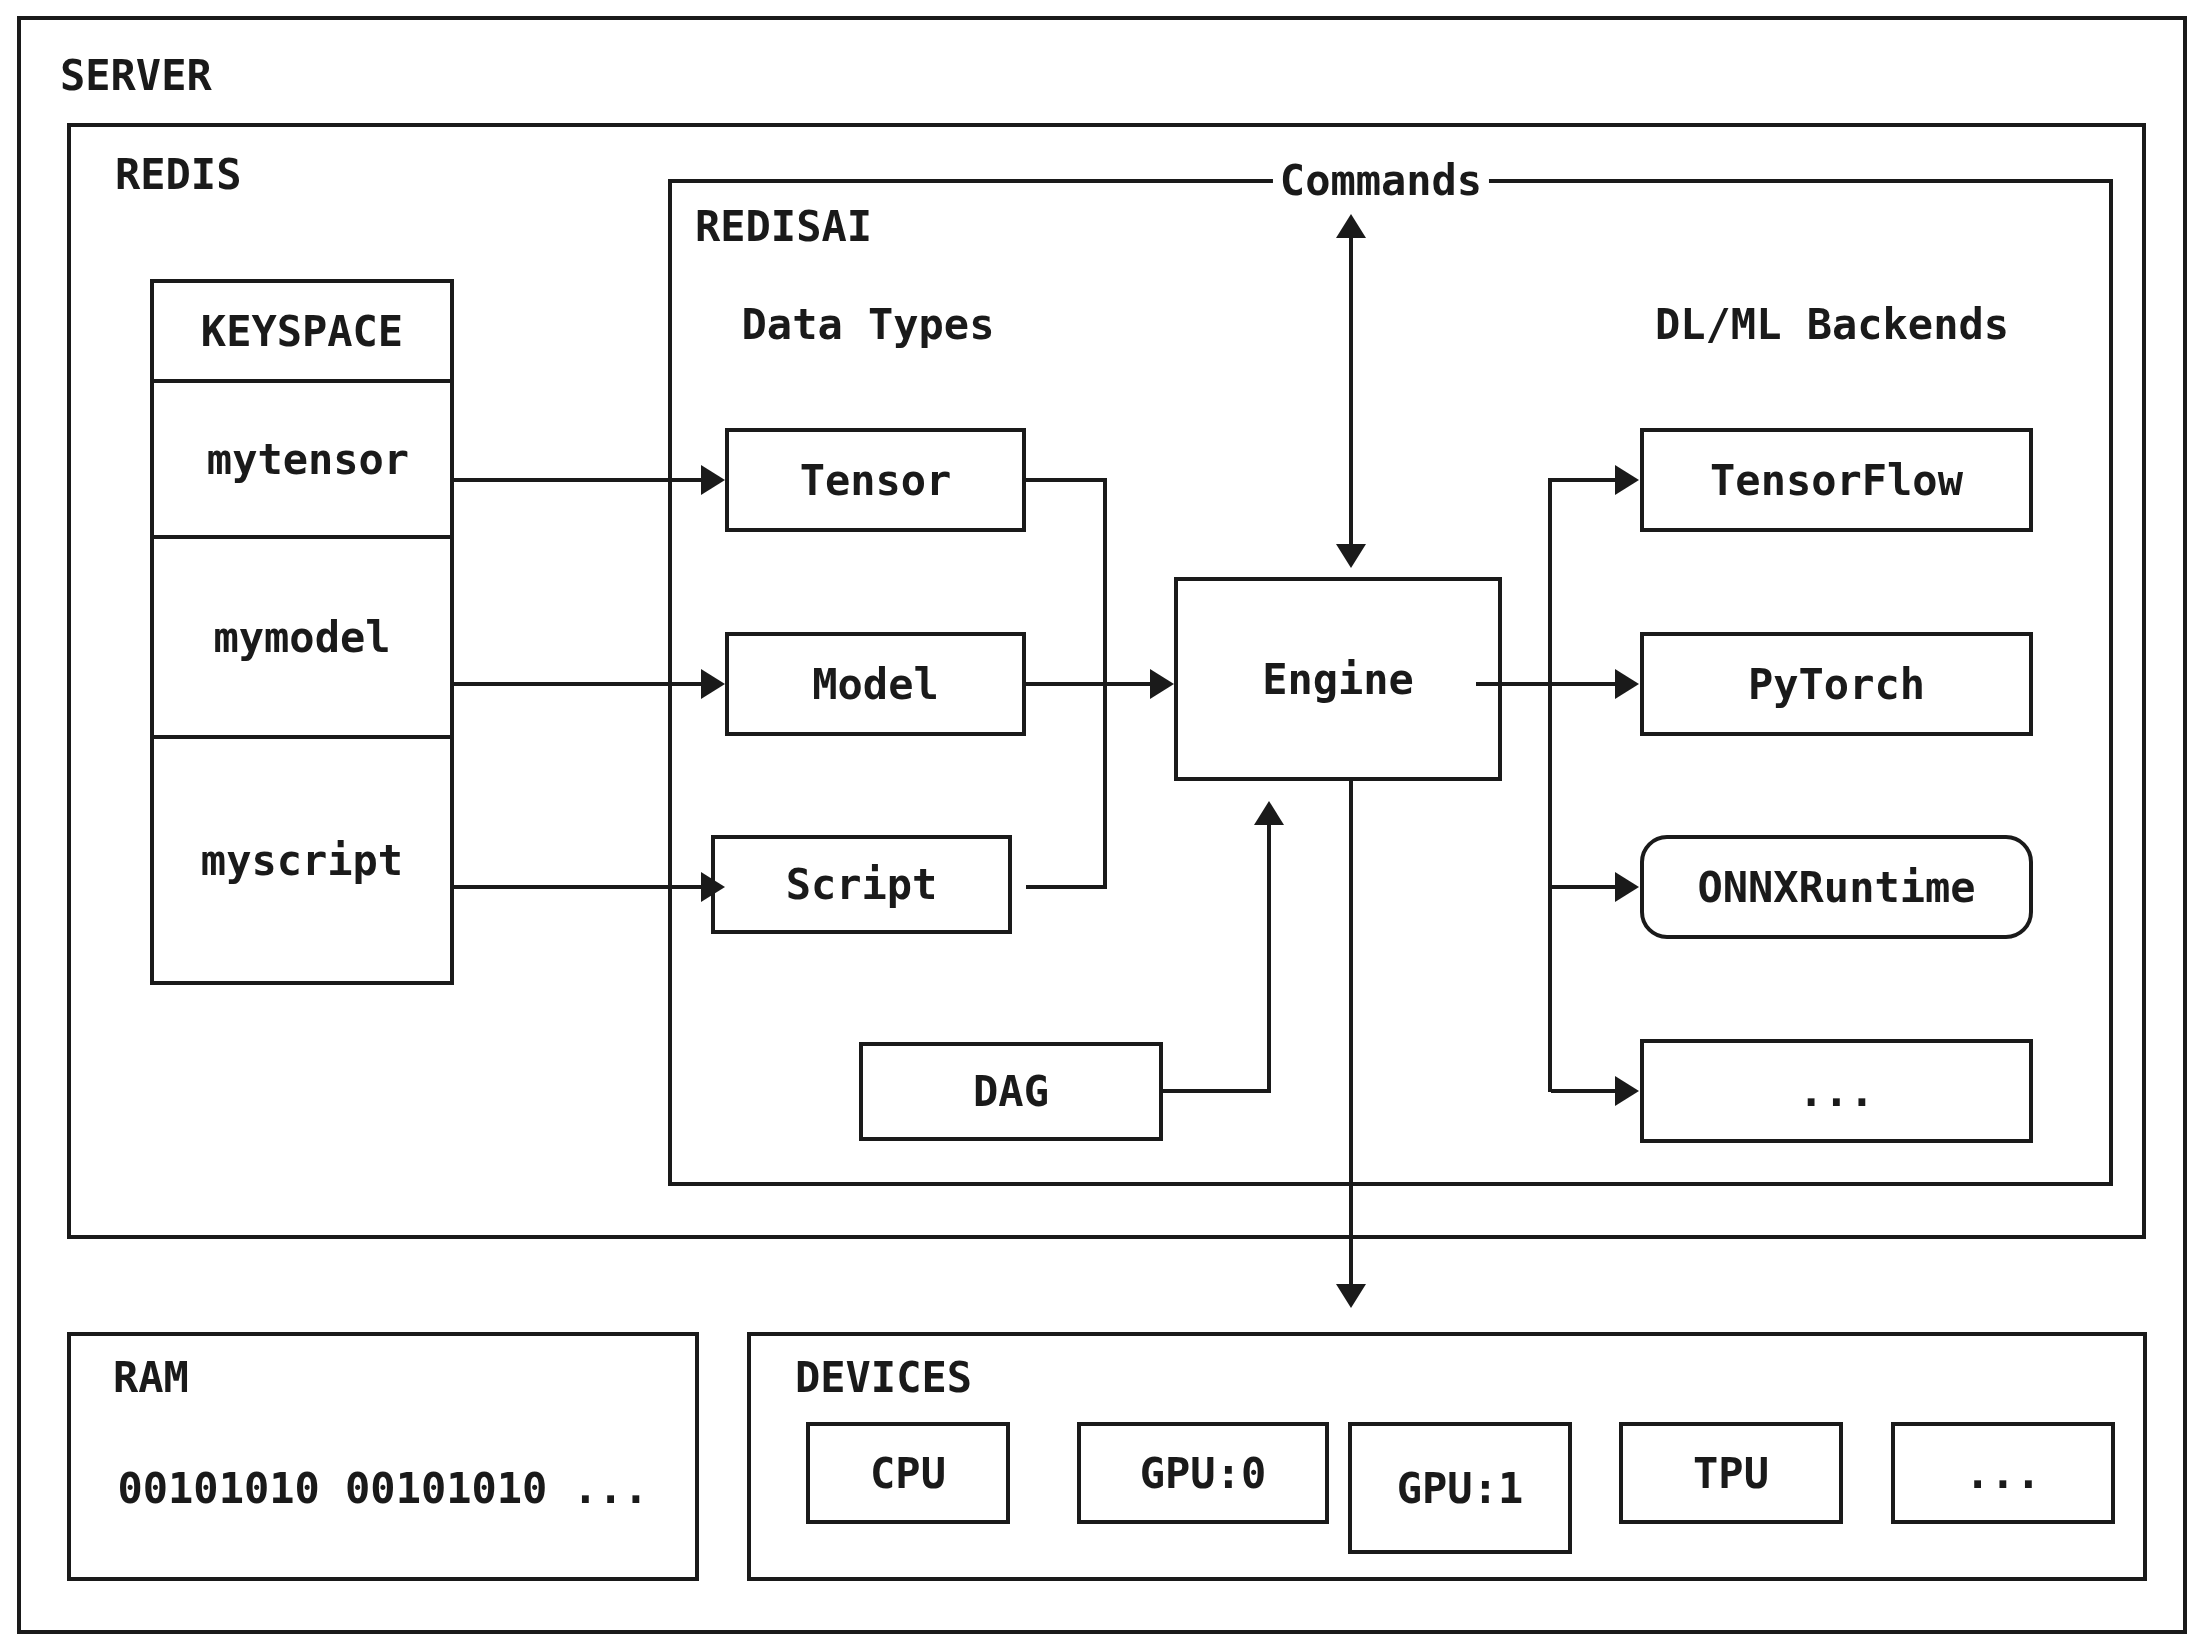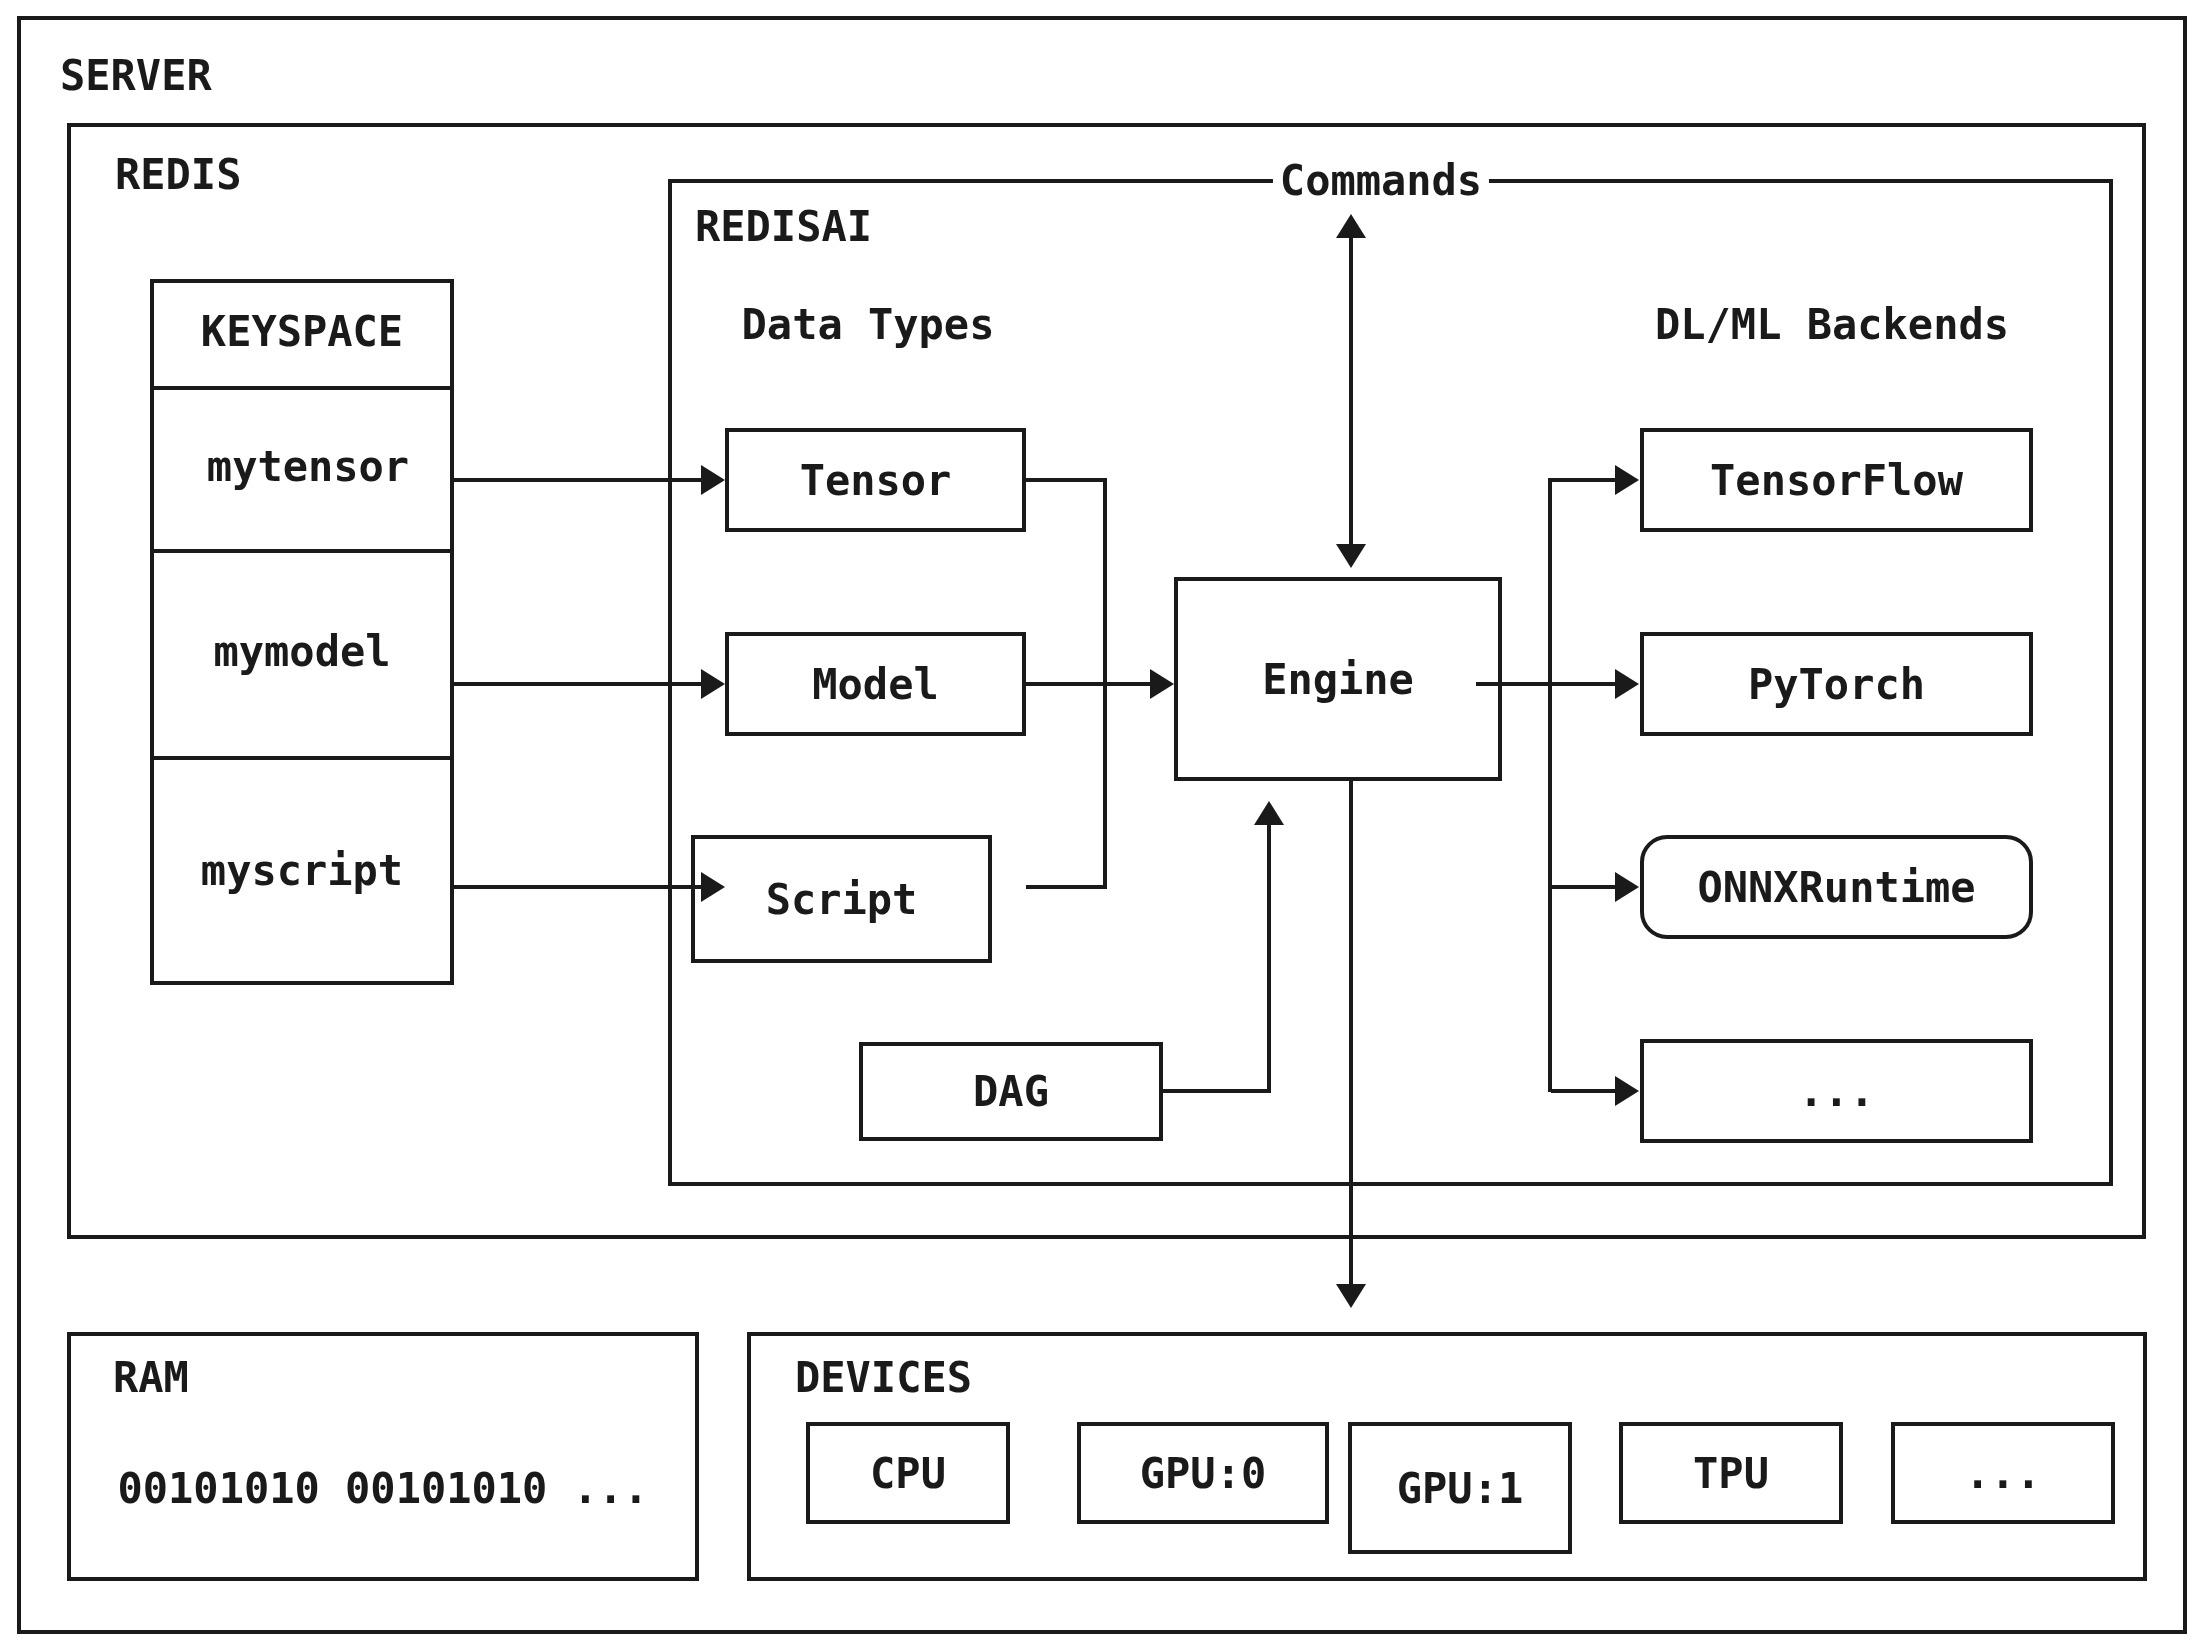--- a/index.html
+++ b/index.html
@@ -10,21 +10,21 @@
   #canvas{
     position:relative;
     width:2205px;height:1650px;
     background:var(--bg);
     font-family:"DejaVu Sans Mono","Liberation Mono",monospace;
     font-weight:bold;
     font-size:42px;
     color:var(--line);
     overflow:hidden;
   }
-  .box{position:absolute;border:4.6px solid var(--line);box-sizing:border-box;background:transparent;gap:7px;}
+  .box{position:absolute;border:4.6px solid var(--line);box-sizing:border-box;background:transparent;}
   .sbox{position:absolute;border:4px solid var(--line);box-sizing:border-box;background:transparent;
         display:flex;align-items:center;justify-content:center;white-space:pre;}
   .lbl{position:absolute;white-space:pre;line-height:1.2;}
   .lbl.center{transform:translateX(-50%);}
   .hline{position:absolute;height:4px;background:var(--line);}
   .vline{position:absolute;width:4px;background:var(--line);}
   .ah-right{position:absolute;width:0;height:0;
     border-top:15px solid transparent;border-bottom:15px solid transparent;
     border-left:24px solid var(--line);}
   .ah-up{position:absolute;width:0;height:0;
@@ -56,21 +56,21 @@
     <div class="ksrow" style="height:156px;border-top:4.6px solid var(--line);padding-left:12px;">mytensor</div>
     <div class="ksrow" style="height:200px;border-top:4.6px solid var(--line);">mymodel</div>
     <div class="ksrow" style="flex:1;border-top:4.6px solid var(--line);">myscript</div>
   </div>
 
   <div class="lbl center" style="left:868px;top:300px;">Data Types</div>
   <div class="lbl center" style="left:1832px;top:300px;">DL/ML Backends</div>
 
   <div class="sbox" style="left:725px;top:428px;width:301px;height:104px;">Tensor</div>
   <div class="sbox" style="left:725px;top:632px;width:301px;height:104px;">Model</div>
-  <div class="sbox" style="left:691px;top:835px;width:301px;height:128px;">Script</div>
+  <div class="sbox" style="left:711px;top:835px;width:301px;height:99px;">Script</div>
 
   <div class="sbox" style="left:1174px;top:577px;width:328px;height:204px;">Engine</div>
   <div class="sbox" style="left:1640px;top:428px;width:393px;height:104px;">TensorFlow</div>
 
   <div class="sbox" style="left:859px;top:1042px;width:304px;height:99px;">DAG</div>
   <div class="sbox" style="left:1640px;top:632px;width:393px;height:104px;">PyTorch</div>
   <div class="sbox" style="left:1640px;top:835px;width:393px;height:104px;border-radius:27px;">ONNXRuntime</div>
   <div class="sbox" style="left:1640px;top:1039px;width:393px;height:104px;">...</div>
 
   <div class="box" style="left:67px;top:1332px;width:632px;height:249px;"></div>

